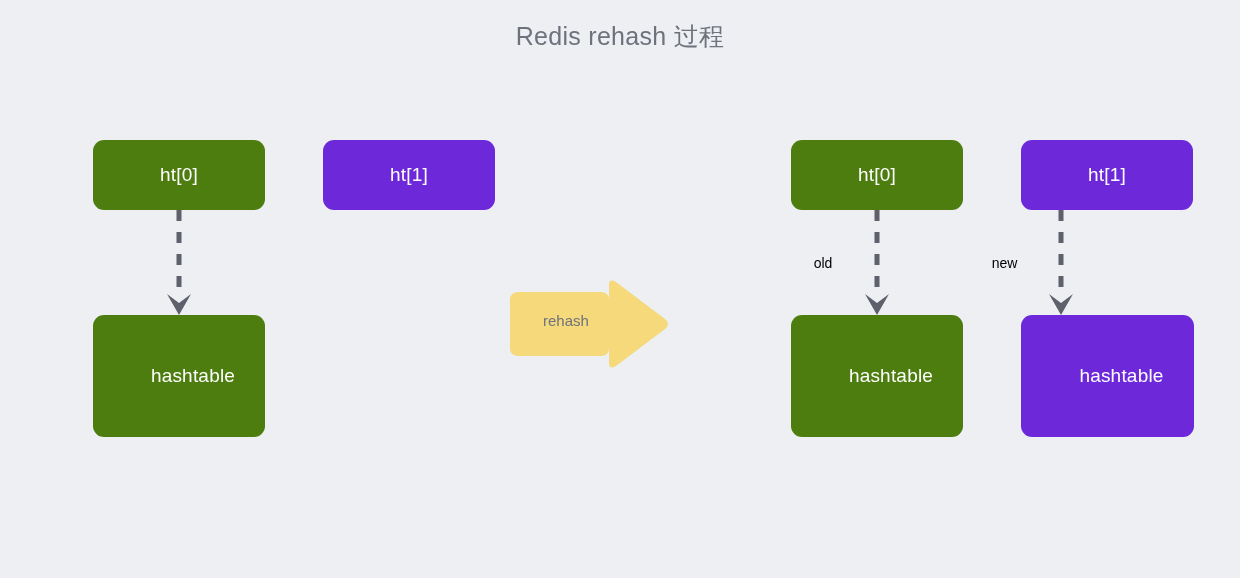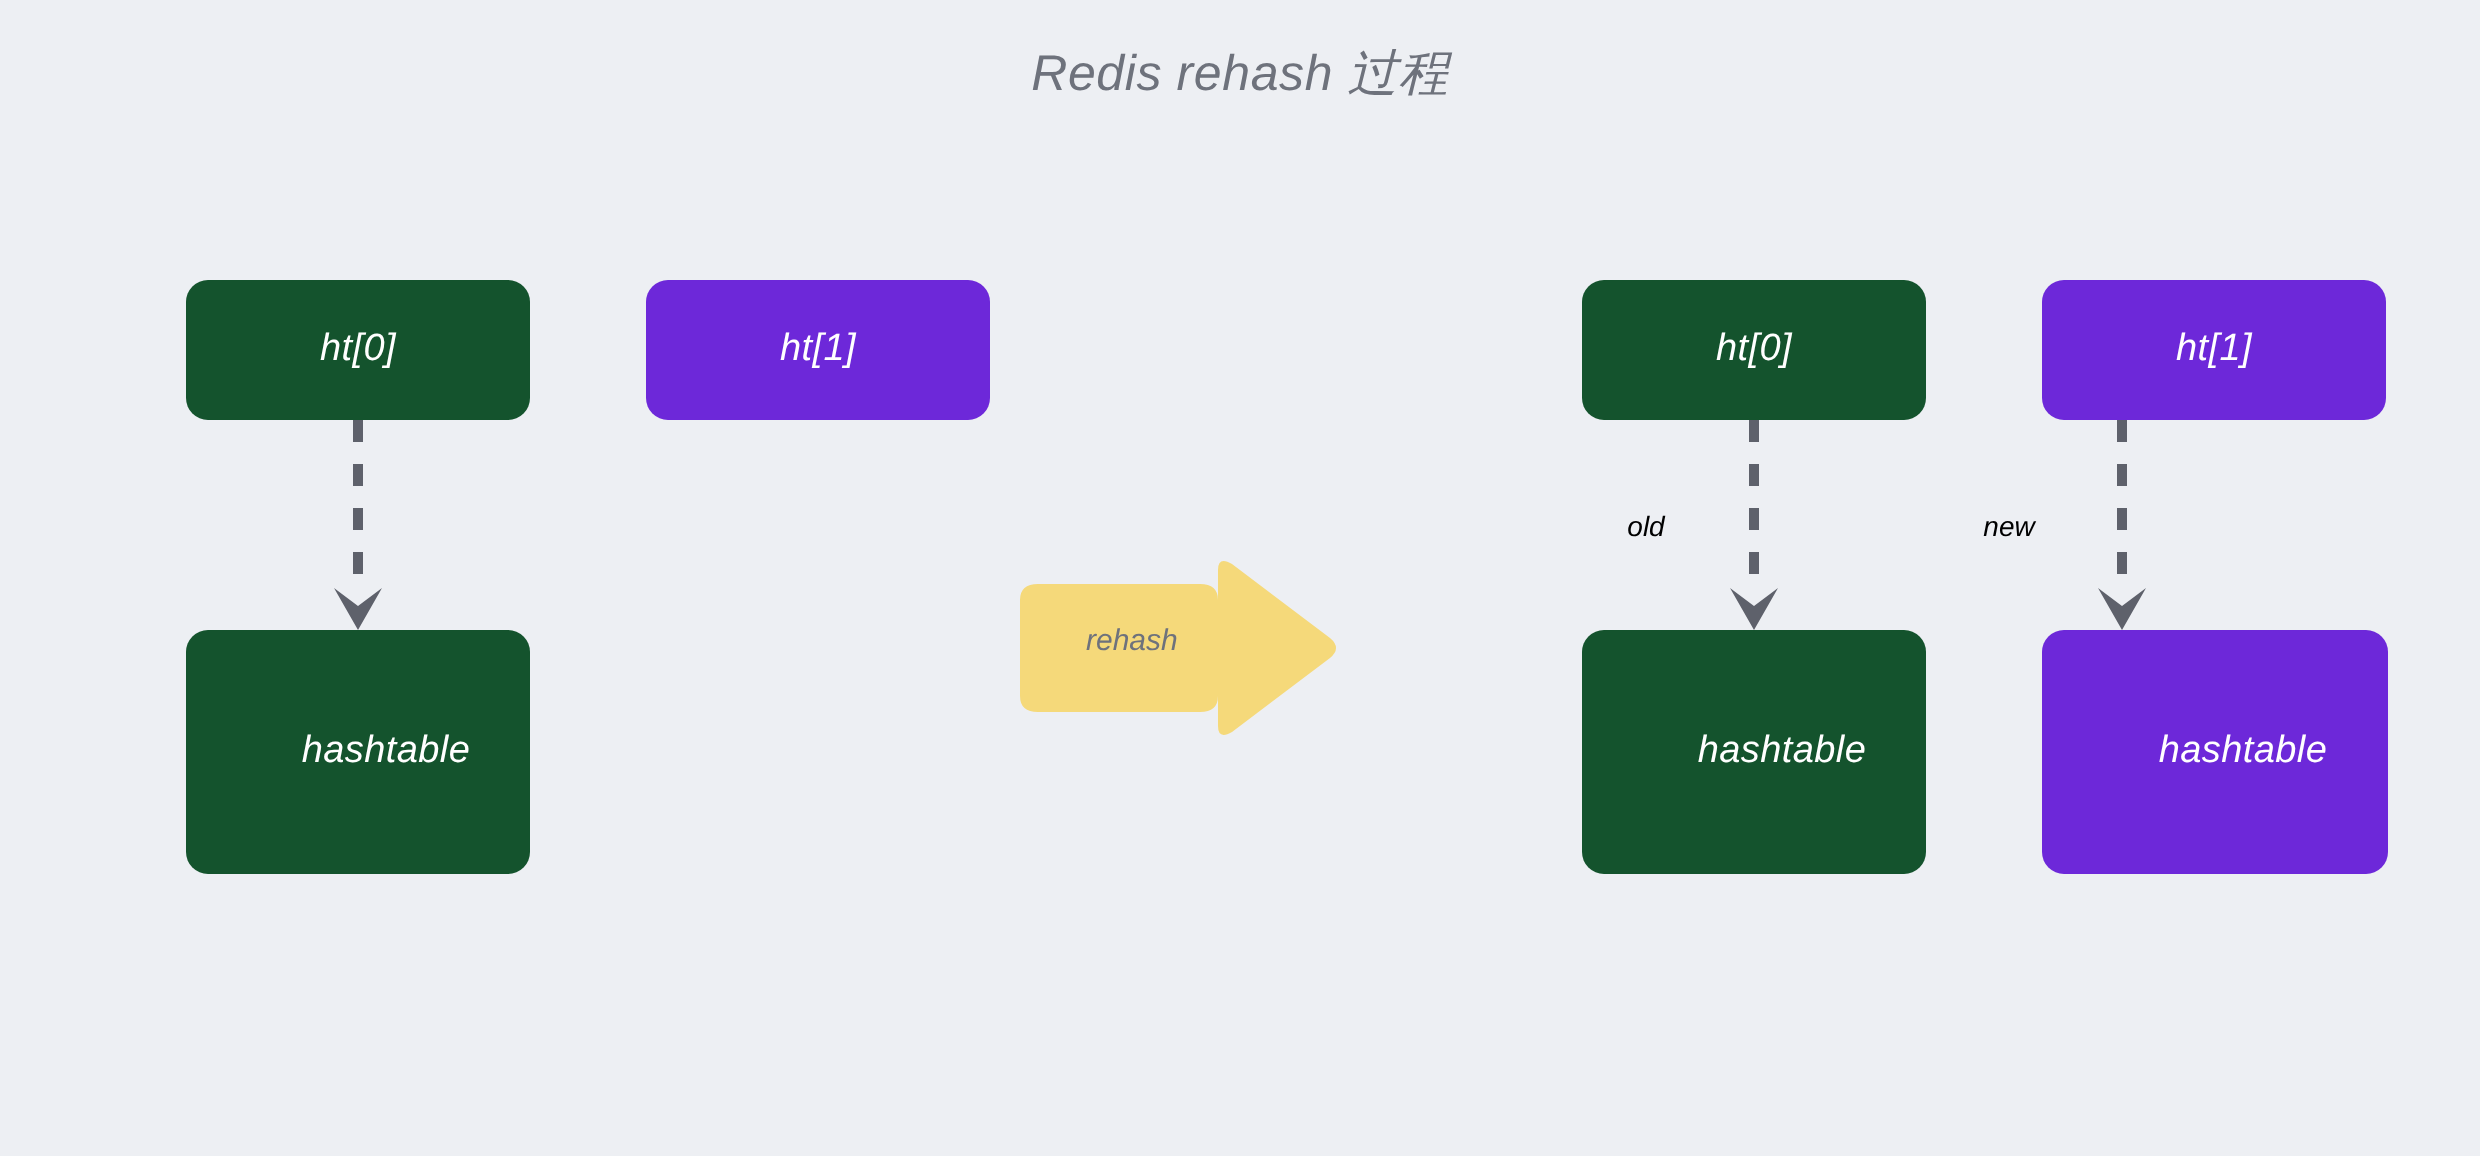--- a/index.html
+++ b/index.html
@@ -10,21 +10,20 @@
     width: 1240px;
     height: 578px;
     background: #EDEFF3;
     font-family: "Liberation Sans", "DejaVu Sans", sans-serif;
     overflow: hidden;
   }
   #canvas {
     position: relative;
     width: 1240px;
     height: 514px;
-    font-style: italic;
   }
   .title {
     position: absolute;
     left: 0;
     top: 20px;
     width: 1240px;
     text-align: center;
     font-size: 25px;
     letter-spacing: 0.3px;
     color: #6E727C;
@@ -35,21 +34,21 @@
     box-sizing: border-box;
     border-radius: 11px;
     display: flex;
     align-items: center;
     justify-content: center;
     color: #FFFFFF;
     font-size: 19px;
     font-weight: 400;
     letter-spacing: 0.2px;
   }
-  .node.green { background: #14532d; }
+  .node.green { background: #4d7c0f; }
   .node.red   { background: #6d28d9; margin-left: 46px; }
 
   .node.big { font-size: 19px; padding-left: 28px; }
 
   
   .connector {
     position: absolute;
   }
   .edge-label {
     position: absolute;

